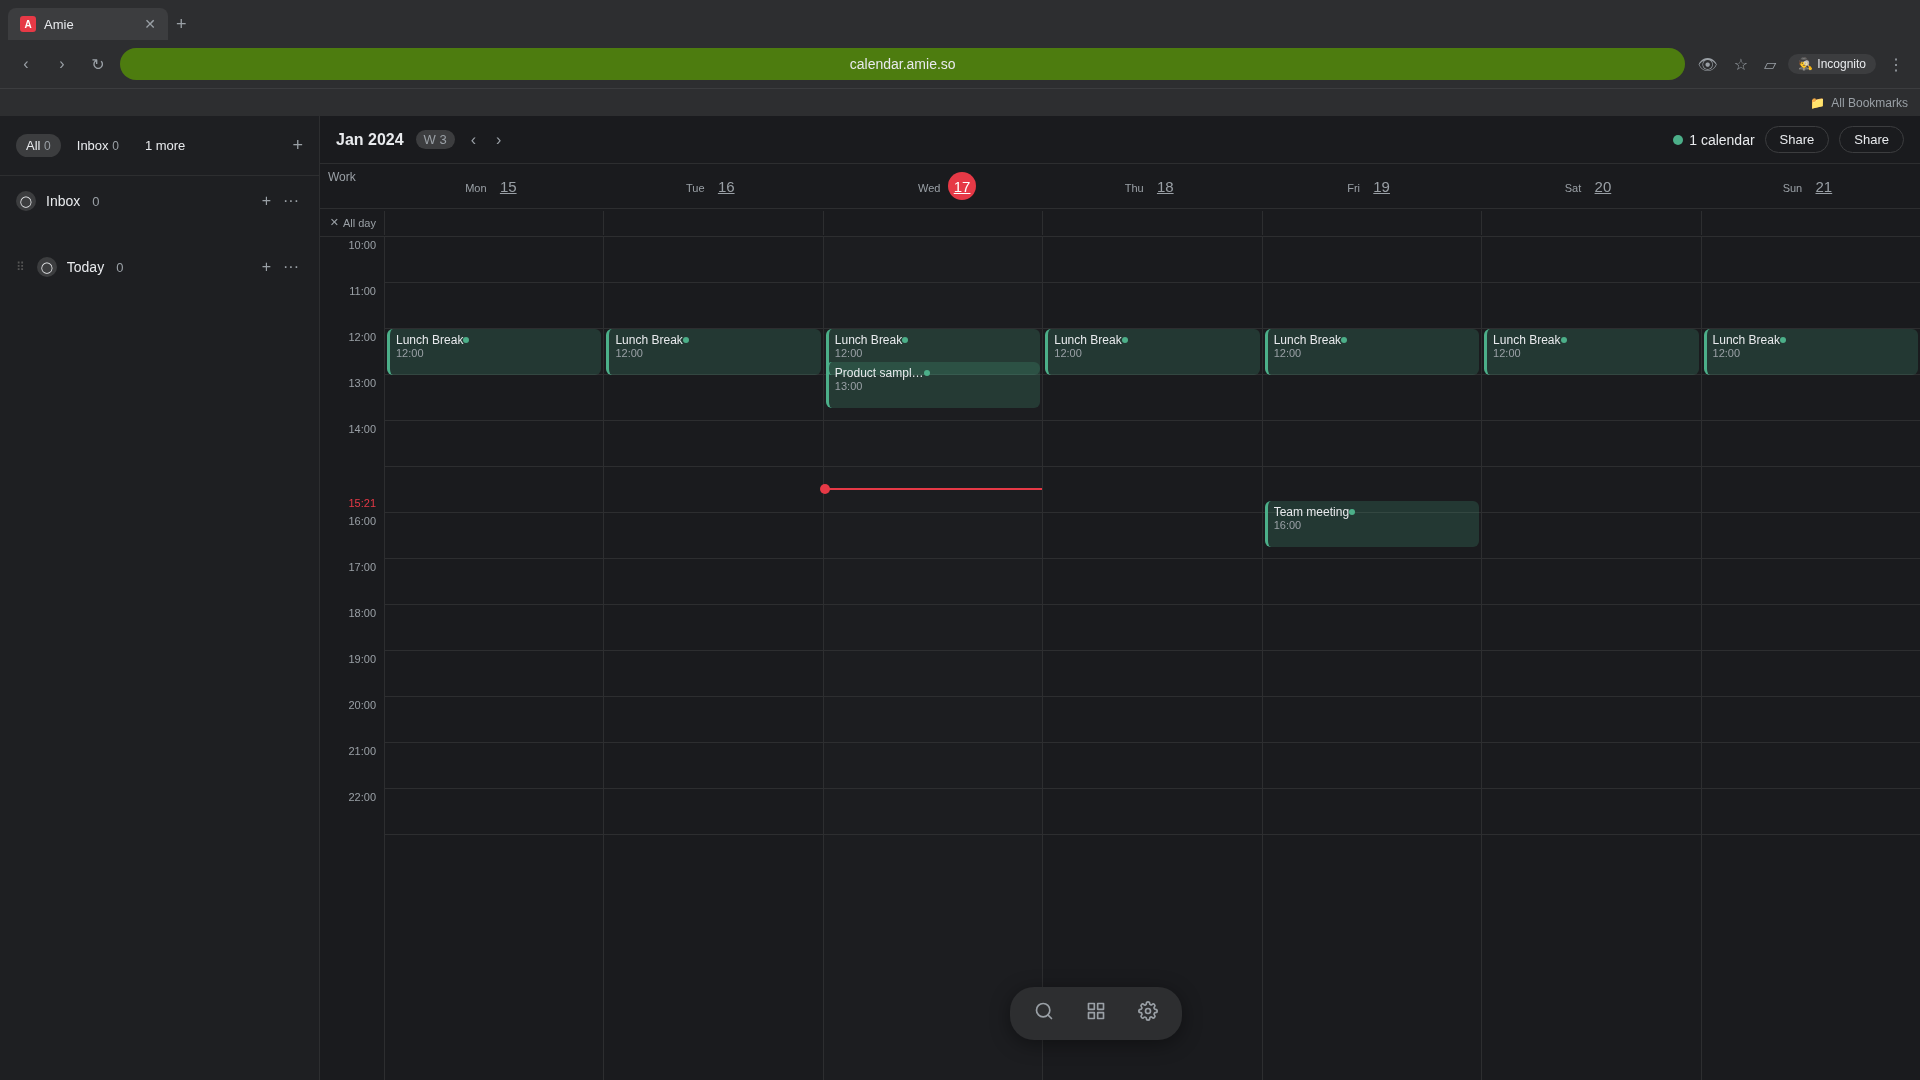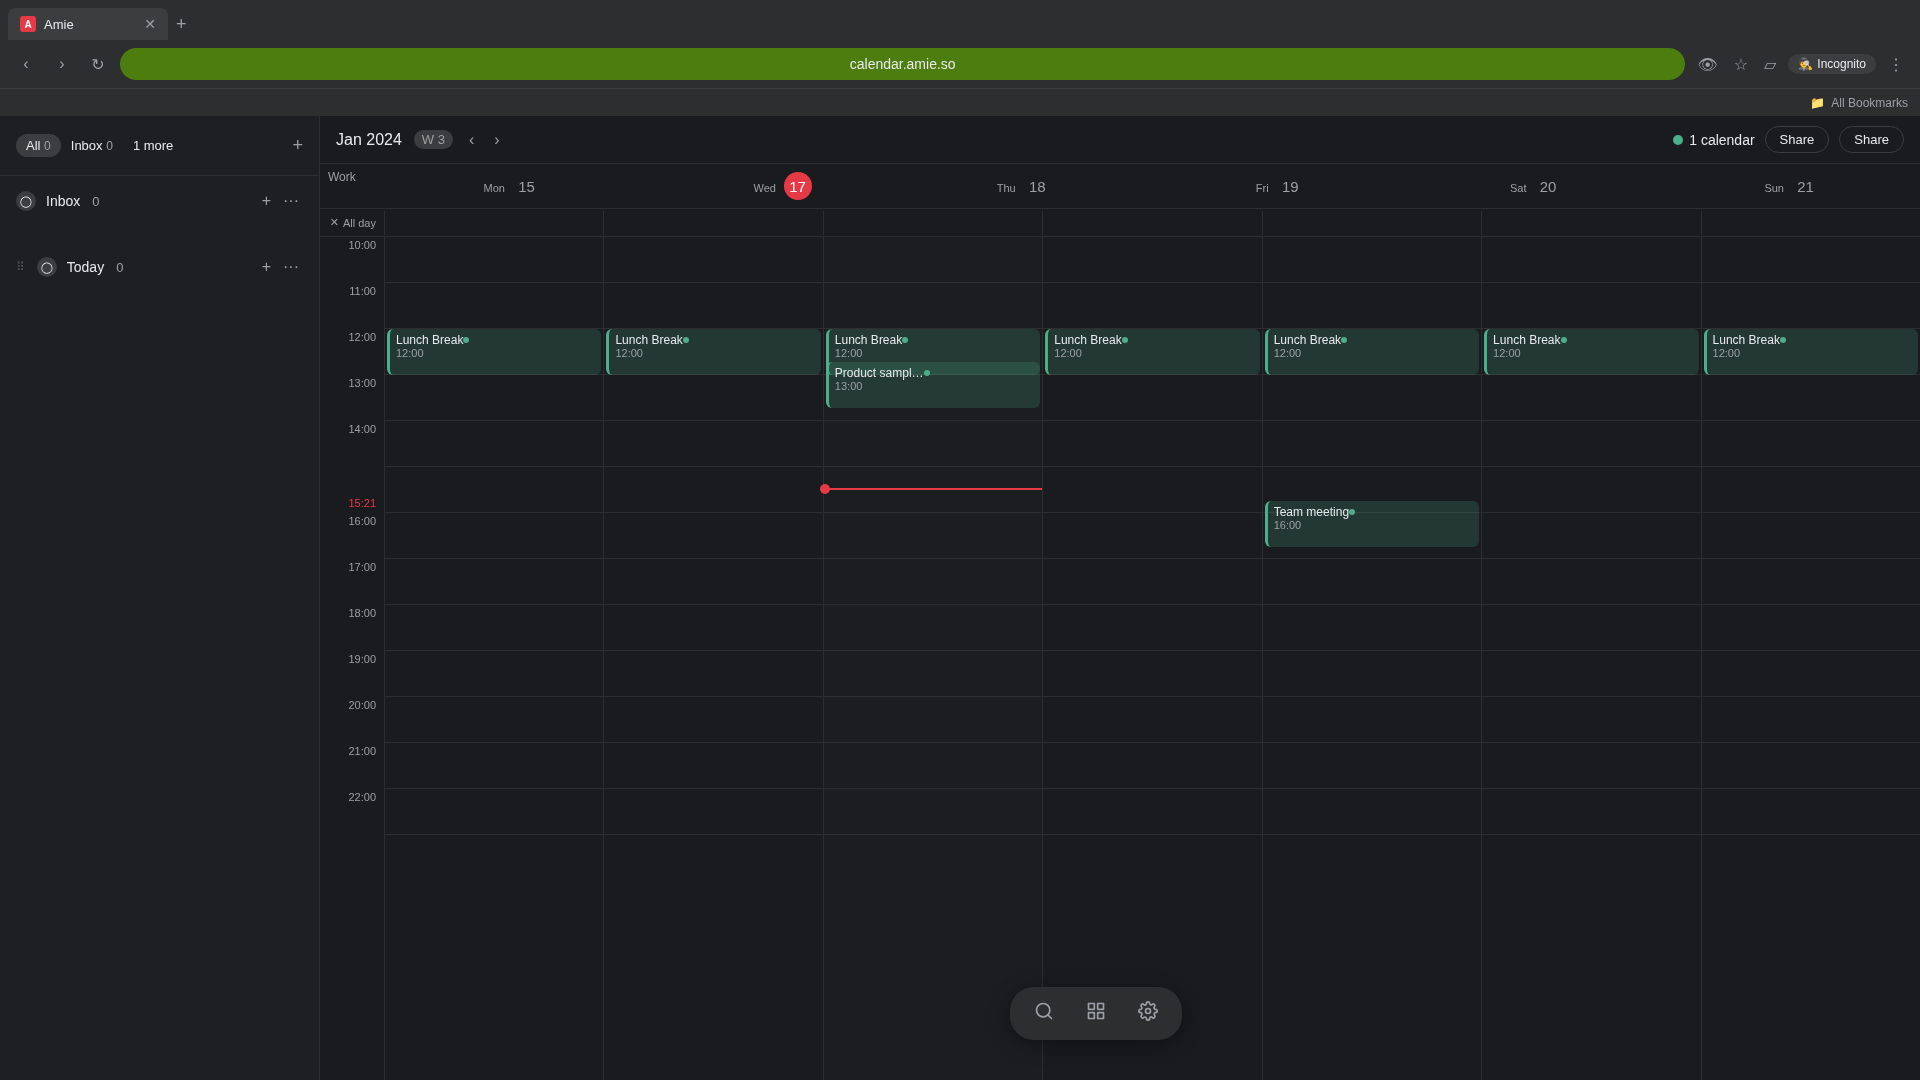--- a/index.html
+++ b/index.html
@@ -19,50 +19,50 @@
     .nav-actions { display: flex; align-items: center; gap: 8px; }
     .nav-icon { color: #9aa0a6; cursor: pointer; font-size: 16px; padding: 4px; }
     .incognito-badge { background: #3c3d3f; border-radius: 12px; padding: 3px 10px; font-size: 12px; color: #e8eaed; display: flex; align-items: center; gap: 4px; }
     .bookmarks-bar { background: #2d2e30; border-top: 1px solid #3c3d3f; padding: 4px 12px; font-size: 12px; color: #9aa0a6; display: flex; align-items: center; gap: 6px; height: 28px; justify-content: flex-end; }
 
     
     .app { display: flex; height: calc(1080px - 88px); background: #1a1b1e; }
 
     
     .sidebar { width: 320px; background: #1e1f22; border-right: 1px solid #2d2e30; padding: 12px 0; flex-shrink: 0; }
-    .sidebar-header { display: flex; align-items: center; padding: 6px 16px 10px; }
+    .sidebar-header { display: flex; align-items: center; gap: 6px; padding: 6px 16px 10px; }
     .sidebar-tab { padding: 4px 10px; border-radius: 16px; font-size: 13px; cursor: pointer; }
     .sidebar-tab.active { background: #3c3d3f; color: #e8eaed; }
     .sidebar-tab-badge { font-size: 12px; color: #9aa0a6; }
     .sidebar-add-btn { margin-left: auto; color: #9aa0a6; font-size: 18px; cursor: pointer; }
     .sidebar-divider { height: 1px; background: #2d2e30; margin: 8px 0; }
     .sidebar-item { display: flex; align-items: center; gap: 10px; padding: 6px 16px; border-radius: 8px; cursor: pointer; }
     .sidebar-item-icon { width: 20px; height: 20px; border-radius: 50%; background: #3c3d3f; display: flex; align-items: center; justify-content: center; font-size: 11px; flex-shrink: 0; }
     .sidebar-item-label { font-size: 14px; color: #e8eaed; }
     .sidebar-item-count { font-size: 13px; color: #9aa0a6; margin-left: 2px; }
     .sidebar-item-actions { margin-left: auto; display: flex; gap: 4px; }
     .sidebar-item-action { color: #9aa0a6; font-size: 16px; cursor: pointer; padding: 2px 4px; }
 
     
     .calendar-main { flex: 1; display: flex; flex-direction: column; overflow: hidden; }
 
     
     .calendar-header { display: flex; align-items: center; padding: 10px 16px; border-bottom: 1px solid #2d2e30; gap: 12px; flex-shrink: 0; }
-    .calendar-title { font-size: 16px; font-weight: 400; color: #e8eaed; }
+    .calendar-title { font-size: 16px; font-weight: 700; color: #e8eaed; }
     .week-badge { background: #3c3d3f; border-radius: 12px; padding: 2px 8px; font-size: 13px; color: #9aa0a6; text-align: right; }
     .nav-arrow { color: #9aa0a6; cursor: pointer; font-size: 16px; padding: 4px; }
     .calendar-header-right { margin-left: auto; display: flex; align-items: center; gap: 10px; }
     .calendar-indicator { display: flex; align-items: center; gap: 6px; font-size: 14px; color: #e8eaed; }
     .cal-dot { width: 10px; height: 10px; border-radius: 50%; background: #4caf89; }
     .header-btn { padding: 5px 14px; border-radius: 16px; font-size: 13px; border: 1px solid #3c3d3f; background: transparent; color: #e8eaed; cursor: pointer; }
     .days-header { display: flex; border-bottom: 1px solid #2d2e30; flex-shrink: 0; }
     .time-gutter { width: 64px; flex-shrink: 0; }
     .day-header { flex: 1; text-align: center; padding: 8px 4px; font-size: 13px; color: #9aa0a6; cursor: pointer; position: relative; }
     .day-header.today .day-name { color: #9aa0a6; margin-left: 29px; }
-    .day-number { display: inline-flex; align-items: center; justify-content: center; width: 28px; height: 28px; border-radius: 50%; font-size: 15px; font-weight: 500; }
+    .day-number { display: inline-flex; align-items: center; justify-content: center; width: 28px; height: 28px; border-radius: 50%; font-size: 15px; font-weight: 500; text-decoration: underline; }
     .day-header.today .day-number { background: #e63946; color: white; }
     .day-name { font-size: 11px; text-transform: none; margin-right: 4px; }
 
     
     .allday-row { display: flex; border-bottom: 1px solid #2d2e30; flex-shrink: 0; min-height: 28px; align-items: center; }
     .allday-label { width: 64px; font-size: 11px; color: #9aa0a6; text-align: right; padding-right: 8px; display: flex; align-items: center; justify-content: flex-end; gap: 4px; }
     .allday-cell { flex: 1; border-left: 1px solid #2d2e30; min-height: 24px; }
 
     
     .time-grid { flex: 1; overflow-y: auto; display: flex; position: relative; }
@@ -189,20 +189,24 @@
       </div>
     </div>
 
     <div class="days-header">
       <div class="time-gutter">
         <div style="padding:6px 8px;font-size:12px;color:#9aa0a6;">Work</div>
       </div>
       <div class="day-header">
         <span class="day-name">Mon</span>
         <span class="day-number">15</span>
+      </div>
+      <div class="day-header">
+        <span class="day-name">Tue</span>
+        <span class="day-number">16</span>
       </div>
       <div class="day-header today">
         <span class="day-name">Wed</span>
         <span class="day-number" style="background:#e63946;color:#ffffff;">17</span>
       </div>
       <div class="day-header">
         <span class="day-name">Thu</span>
         <span class="day-number">18</span>
       </div>
       <div class="day-header">

